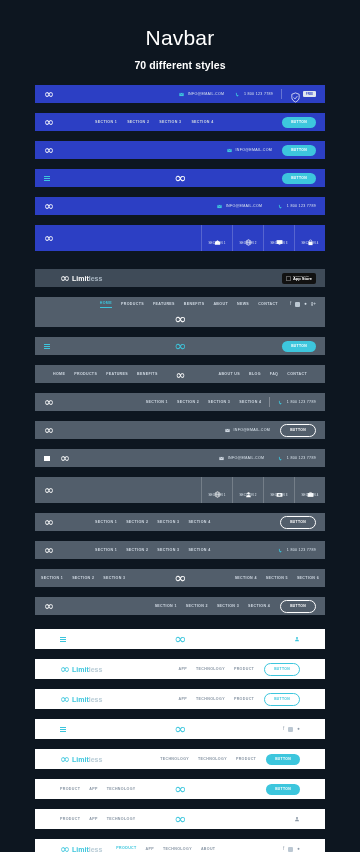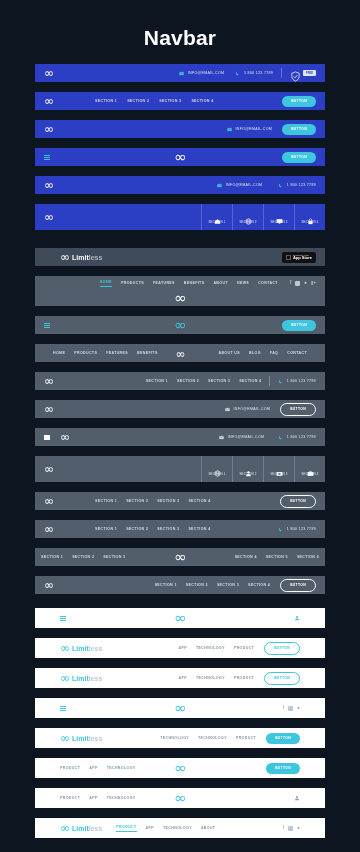--- a/index.html
+++ b/index.html
@@ -7,21 +7,21 @@
     width: 360px; height: 852px;
     background: #0d1620;
     font-family: "Liberation Sans", sans-serif;
     overflow: hidden;
   }
   .page { width: 360px; height: 852px; position: relative; }
 
   
   .hdr { padding-top: 26px; text-align: center; }
   .hdr-title {
-    color: #ffffff; font-size: 21px; font-weight: bold;
+    color: #ffffff; font-size: 21px; font-weight: normal;
     letter-spacing: .2px;
   }
   .hdr-sub {
     color: #ffffff; font-size: 10.5px; font-weight: bold;
     margin-top: 9px; letter-spacing: .1px;
   }
 
   
   .strip-wrap { padding: 0 35px; }
   .strip {
@@ -130,20 +130,21 @@
     padding: 1.5px 3px; border-radius: 1px; font-weight: bold;
   }
 </style>
 </head>
 <body>
 
 <div class="page">
 
   <div class="hdr">
     <div class="hdr-title">Navbar</div>
+    <div class="hdr-sub">70 different styles</div>
   </div>
 
   <div class="strip-wrap" style="margin-top:14px;">
 
     <div class="strip blue h18">
       <div class="logo-box" style="margin-left:9px;">
         <span class="logo-inf w">∞</span>
       </div>
       <div class="spacer"></div>
       <div class="cinfo l">

